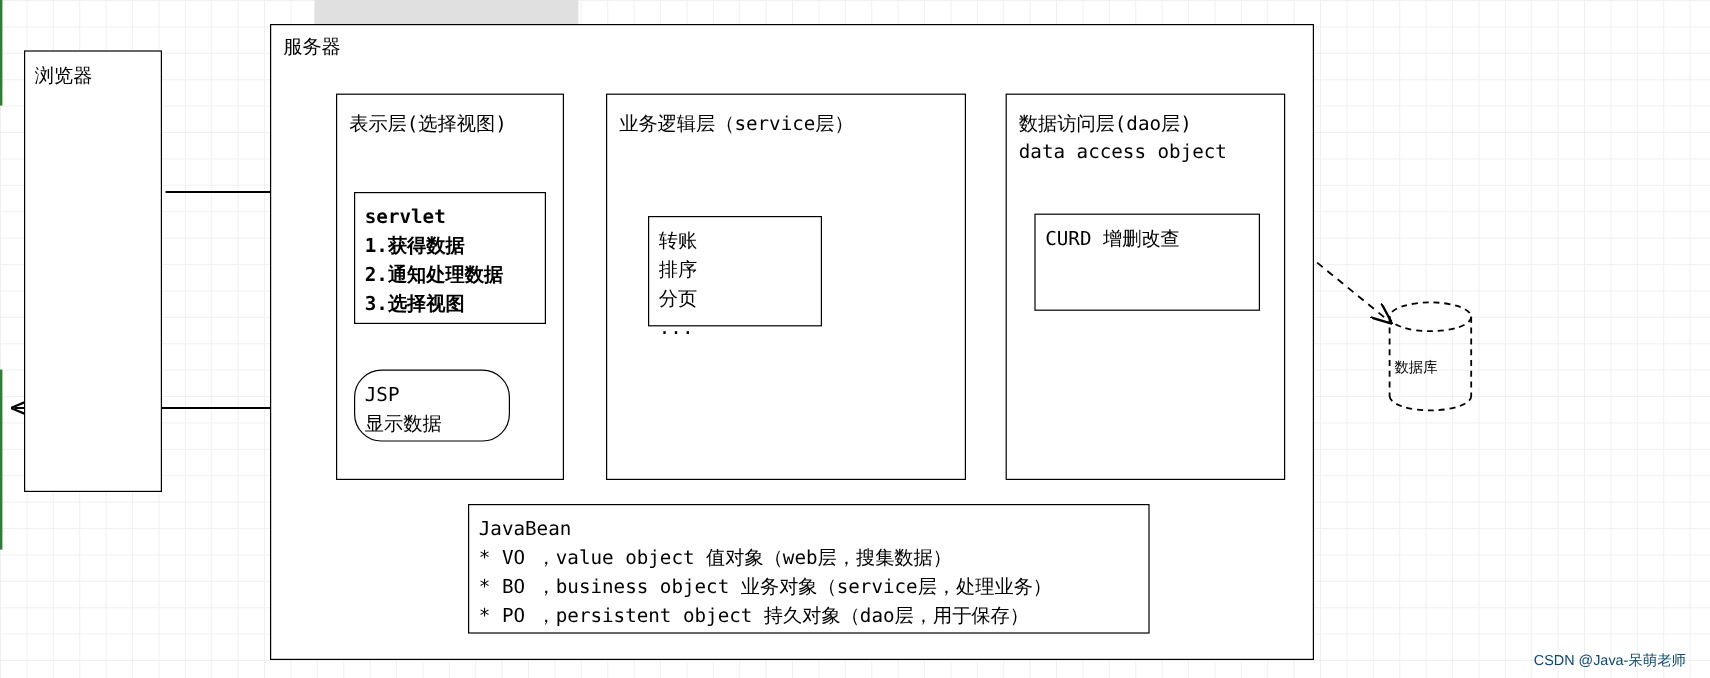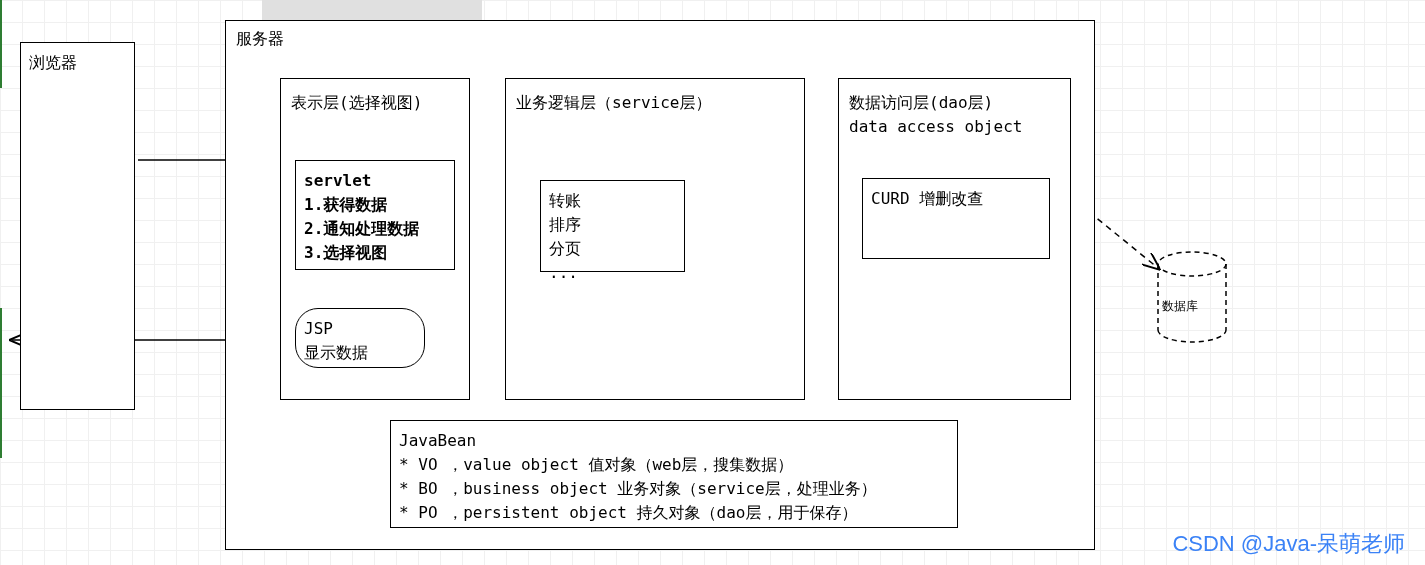--- a/index.html
+++ b/index.html
@@ -52,22 +52,22 @@
       inset: 0;
       width: 1425px;
       height: 565px;
       z-index: 1;
       pointer-events: none;
     }
     .watermark {
       position: absolute;
       right: 20px;
       bottom: 6px;
-      color: #3b82f6;
-      font-size: 22px;
+      color: #0c4a6e;
+      font-size: 12px;
       font-family: sans-serif;
       z-index: 5;
     }
     .db {
       position: absolute;
       z-index: 2;
     }
     .db-label {
       position: absolute;
       font-size: 12px;

